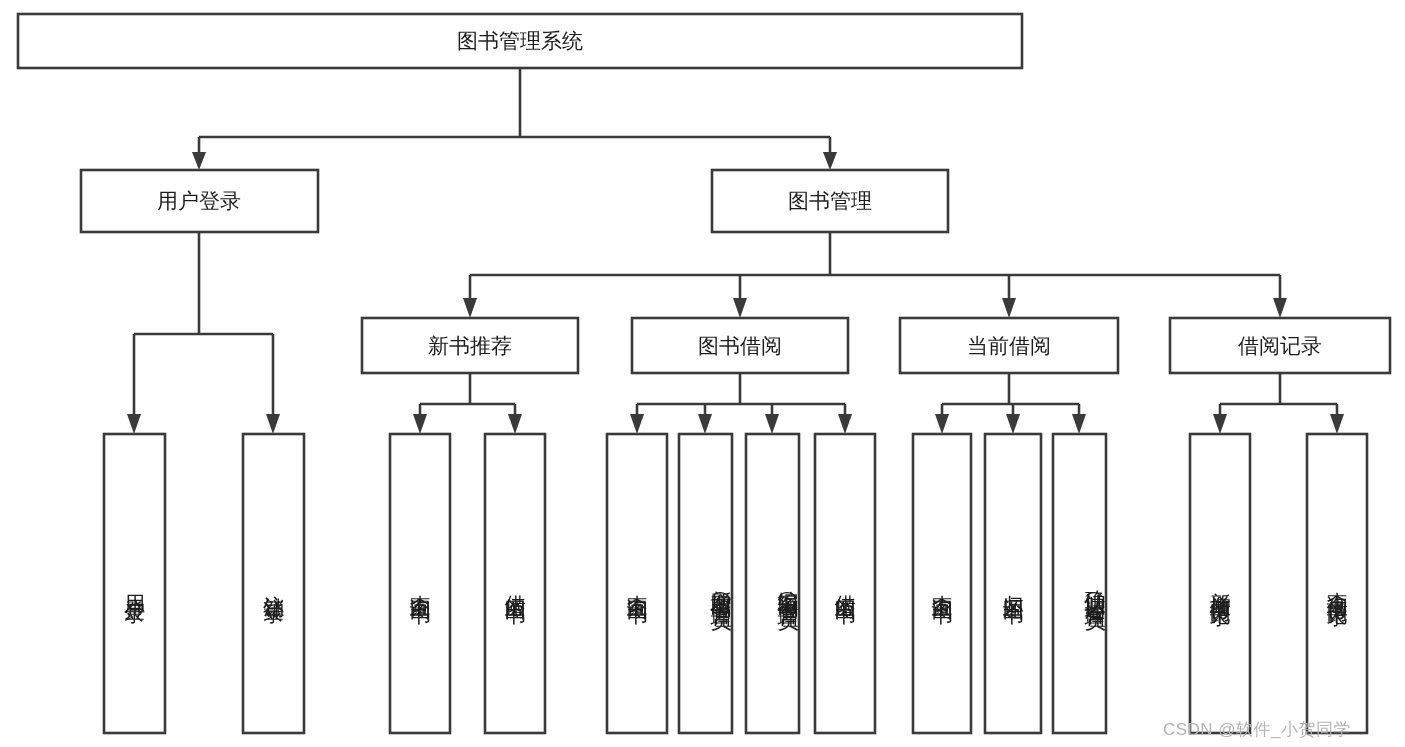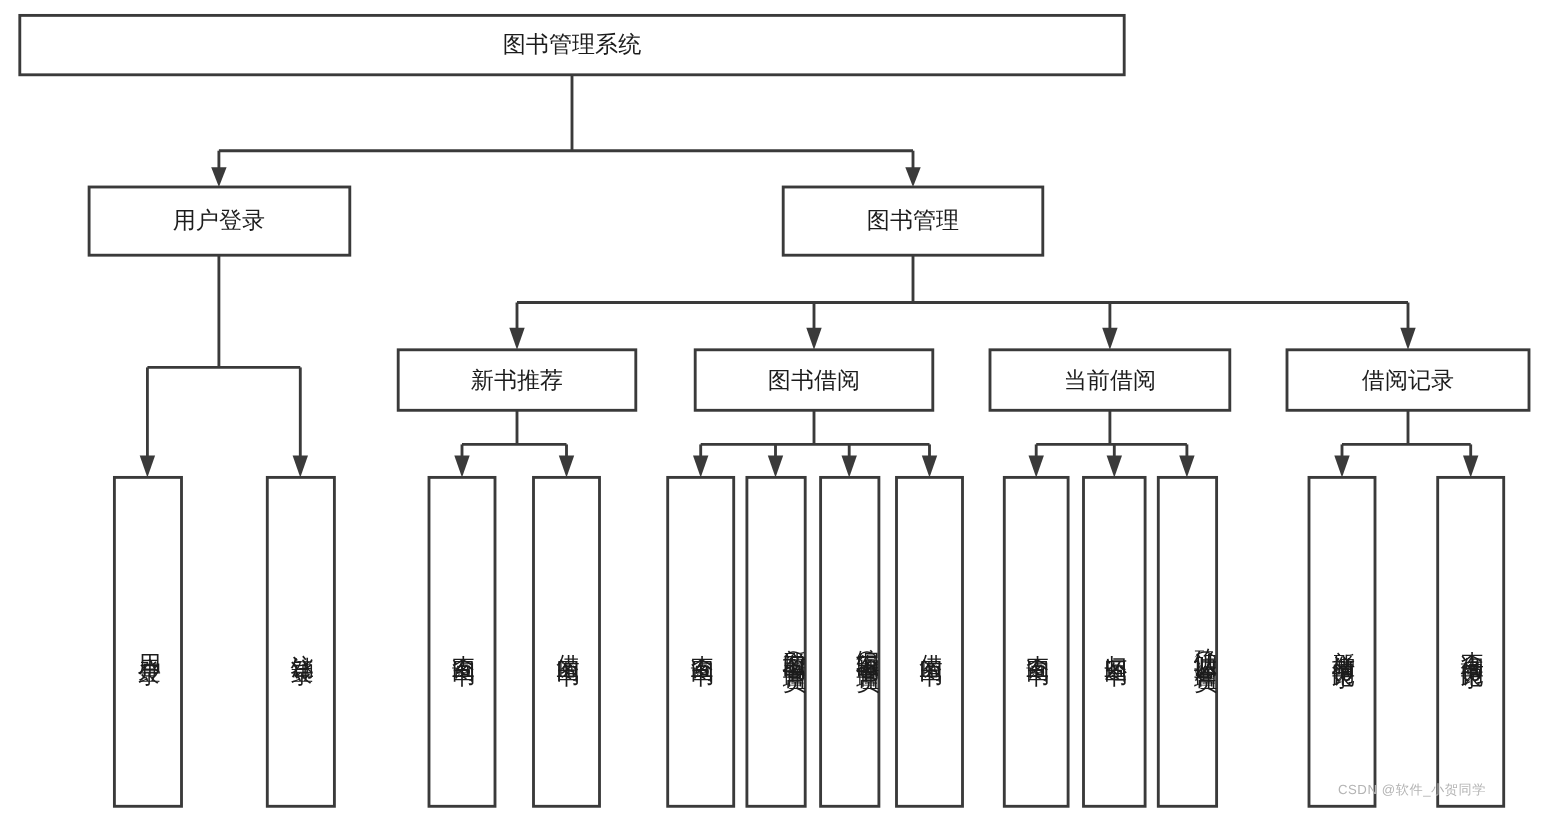--- a/index.html
+++ b/index.html
@@ -60,23 +60,23 @@
     letter-spacing: 3px;
     display: flex;
     align-items: center;
     justify-content: center;
     white-space: nowrap;
     pointer-events: none;
   }
   .watermark {
     position: absolute;
     right: 8px;
-    bottom: 20px;
-    font-family: "Liberation Sans", "DejaVu Sans", sans-serif;
-    font-size: 12px;
+    bottom: 6px;
+    font-family: "Liberation Sans", "DejaVu Sans", sans-serif;
+    font-size: 17px;
     color: #b4b4b4;
     white-space: nowrap;
     letter-spacing: 0.5px;
   }
 </style>
 </head>
 <body>
 
 <div id="diagram-root">
 

